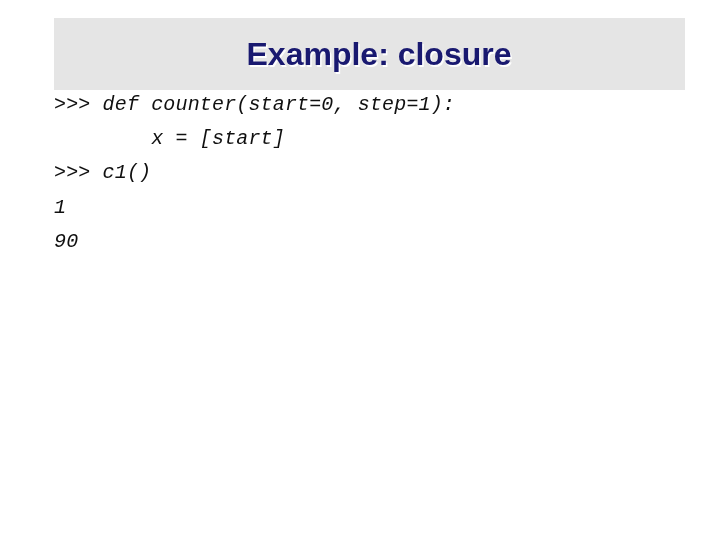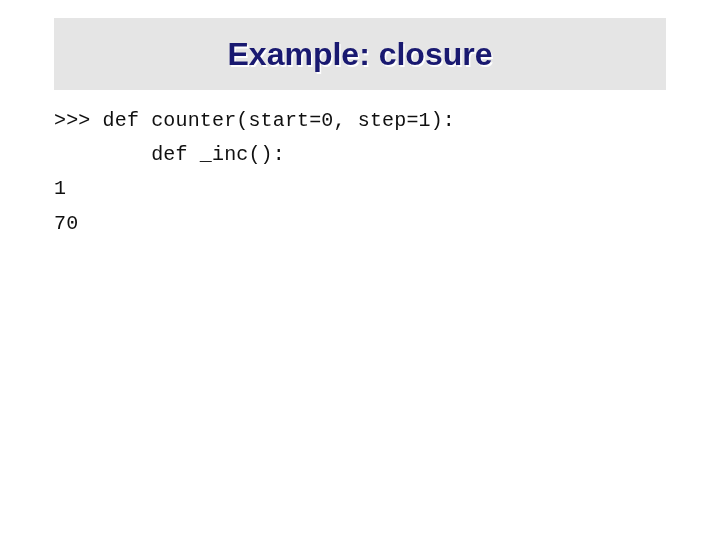--- a/index.html
+++ b/index.html
@@ -28,39 +28,41 @@
   #title-band {
     position: absolute;
     left: 54px;
     top: 18px;
     width: 612px;
     height: 72px;
     background: #e5e5e5;
     display: flex;
     align-items: center;
     justify-content: center;
+    padding-left: 19px;
   }
 
   #slide-title {
     font-family: "Liberation Sans", sans-serif;
     font-size: 32px;
     font-weight: bold;
     color: #191970;
     letter-spacing: 0px;
     white-space: nowrap;
     text-shadow: 1.5px 1.5px 0 rgba(255,255,255,0.95);
     line-height: 1;
   }
 
   
   #code-block {
     position: absolute;
     left: 54px;
-    top: 104px;
+    top: 88px;
     width: 640px;
+    font-style: italic;
   }
 
   .code-line {
     font-family: "Liberation Mono", "DejaVu Sans Mono", monospace;
     font-size: 20px;
     line-height: 34.2px;
     color: #101010;
     white-space: pre;
     letter-spacing: 0.15px;
     height: 34.2px;
@@ -70,18 +72,19 @@
 <body>
 
 <div id="slide">
 
   <div id="title-band">
     <div id="slide-title">Example: closure</div>
   </div>
 
   <div id="code-block">
     <div class="code-line">&gt;&gt;&gt; def counter(start=0, step=1):</div>
-    <div class="code-line">        def _inc():</div>
+    <div class="code-line">        x = [start]</div>
+    <div class="code-line">&gt;&gt;&gt; c1()</div>
     <div class="code-line">1</div>
-    <div class="code-line">70</div>
+    <div class="code-line">90</div>
   </div>
 
 </div>
 
 </body></html>

